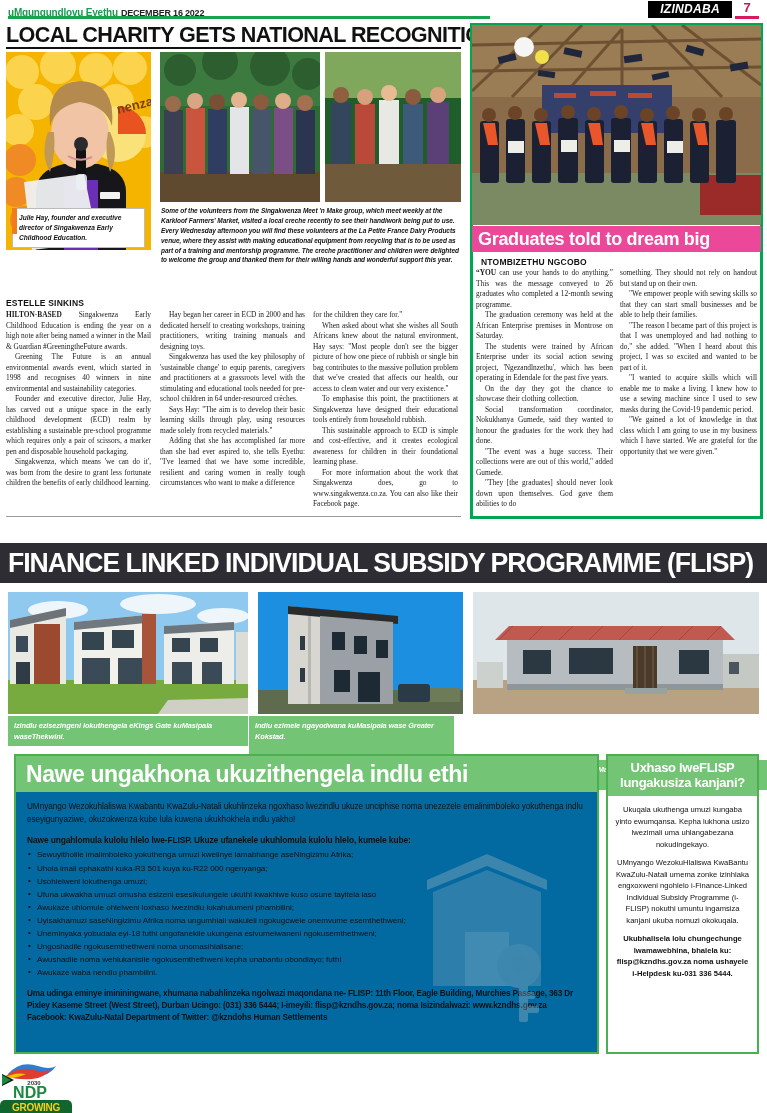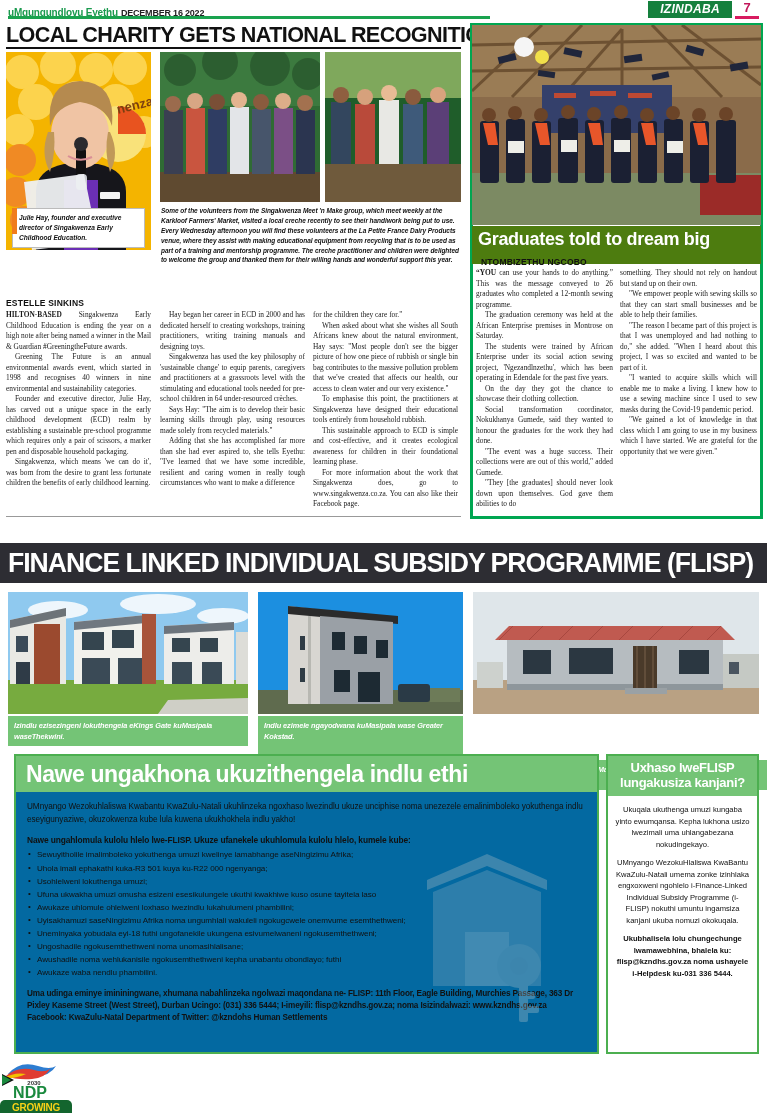--- a/index.html
+++ b/index.html
@@ -20,21 +20,21 @@
     font-size: 10px; font-weight: 700; color:#1a9a4e; letter-spacing:-0.2px;
   }
   .mh-date {
     font-size: 9px; font-weight:600; color:#222; letter-spacing:-0.2px; margin-left:3px;
   }
   .mh-rule {
     position:absolute; left:8px; top:16px; width:482px; height:3px; background:#1aa34f;
   }
   .mh-section {
     position:absolute; left:648px; top:1px; width:84px; height:17px;
-    background:#15803d; color:#fff; font-style:italic; font-weight:700;
+    background:#000000; color:#fff; font-style:italic; font-weight:700;
     font-size:12px; letter-spacing:0.3px; text-align:center; line-height:17px;
   }
   .mh-pageno {
     position:absolute; left:735px; top:0px; width:24px; text-align:center;
     color:#c2185b; font-weight:700; font-size:13px;
   }
   .mh-pageno-rule {
     position:absolute; left:735px; top:16px; width:24px; height:3px; background:#d81b60;
   }
 
@@ -92,22 +92,22 @@
 
   .sep-rule { position:absolute; background:#999; }
   #rule-col { left:6px; top:516px; width:455px; height:1px; }
 
   
   #grad-panel {
     position:absolute; left:470px; top:23px; width:293px; height:496px;
     border:3px solid #00a651; background:#fff;
   }
   #grad-title {
-    position:absolute; left:472px; top:226px; width:289px; height:38px;
-    background:#4d7c0f; color:#fff; font-size:18px; font-weight:700;
+    position:absolute; left:472px; top:226px; width:289px; height:26px;
+    background:#ec4899; color:#fff; font-size:18px; font-weight:700;
     line-height:26px; padding-left:6px; letter-spacing:-0.3px;
   }
   #byline-ntombi { left:481px; top:257px; }
   #gcol1 { left:476px; top:268px; width:137px; }
   #gcol2 { left:620px; top:268px; width:137px; }
 
   
   #flisp-banner {
     position:absolute; left:0px; top:543px; width:767px; height:40px;
     background:#2d2d33; color:#fff;
@@ -122,21 +122,21 @@
   #fp1 { left:8px; top:592px; width:240px; height:122px; }
   #fp2 { left:258px; top:592px; width:205px; height:122px; }
   #fp3 { left:473px; top:592px; width:286px; height:122px; }
 
   .fcap {
     position:absolute; background:#74c476; color:#fff;
     font-size:7.4px; font-style:italic; font-weight:700; line-height:1.55;
     padding:4px 6px; letter-spacing:-0.1px;
   }
   #fcap1 { left:8px; top:716px; width:240px; height:30px; }
-  #fcap2 { left:258px; top:716px; width:205px; height:44px; }
+  #fcap2 { left:249px; top:716px; width:205px; height:44px; }
   #fcap3 { left:473px; top:716px; width:316px; height:30px;margin-top:44px; }
 
   
   #flisp-card {
     position:absolute; left:14px; top:754px; width:585px; height:300px;
     border:2px solid #4caf50; background:#0369a1; overflow:hidden;
   }
   #flisp-card-head {
     height:36px; background:#74c476; color:#fff;
     font-size:23px; font-weight:700; line-height:36px; padding-left:10px;

